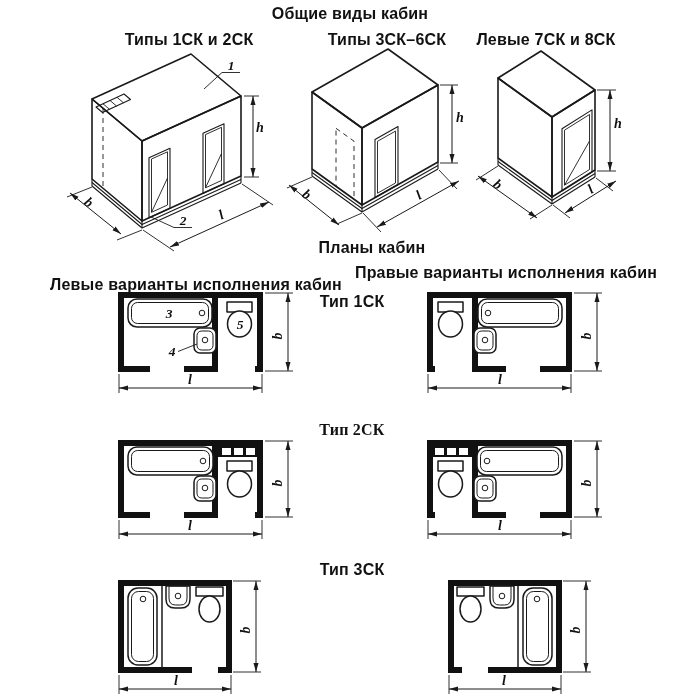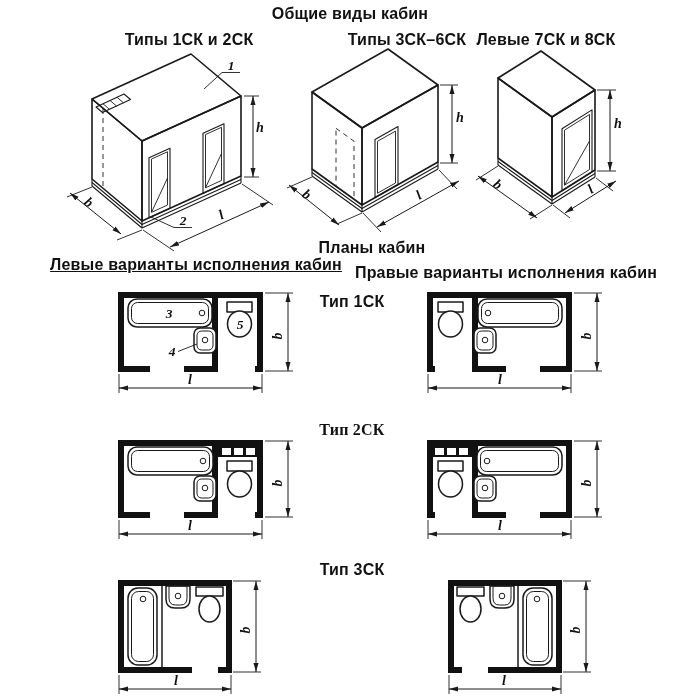--- a/index.html
+++ b/index.html
@@ -22,24 +22,24 @@
   .fx{fill:#fff;stroke:#1a1a1a;stroke-width:1.5;stroke-linejoin:round;}
   .fx2{fill:none;stroke:#1a1a1a;stroke-width:1;stroke-linejoin:round;}
   text.dim{font:italic 600 14px "Liberation Serif",serif;fill:#111;text-anchor:middle;}
   text.co{font:italic 600 13.5px "Liberation Serif",serif;fill:#111;text-anchor:middle;}
 </style>
 </head>
 <body>
 
 <div class="lbl" style="left:350px;top:5px;">Общие виды кабин</div>
 <div class="lbl" style="left:170px;top:31px;margin-left:19px;">Типы 1СК и 2СК</div>
-<div class="lbl" style="left:387px;top:31px;margin-left:20px;">Типы 3СК–6СК</div>
+<div class="lbl" style="left:387px;top:31px;">Типы 3СК–6СК</div>
 <div class="lbl" style="left:546px;top:31px;">Левые 7СК и 8СК</div>
 <div class="lbl" style="left:372px;top:239px;">Планы кабин</div>
-<div class="lbl" style="left:196px;top:256px;text-decoration:underline;">Левые варианты исполнения кабин</div>
+<div class="lbl" style="left:196px;top:276px;">Левые варианты исполнения кабин</div>
 <div class="lbl" style="left:506px;top:264px;">Правые варианты исполнения кабин</div>
 <div class="lbl" style="left:352px;top:293px;">Тип 1СК</div>
 <div class="lbl" style="left:352px;top:421px;font-family:Liberation Serif, serif;">Тип 2СК</div>
 <div class="lbl" style="left:352px;top:561px;">Тип 3СК</div>
 
 <svg class="sheet" width="700" height="700" viewBox="0 0 700 700">
   <defs>
     <marker id="arw" viewBox="0 0 10 10" refX="10" refY="5" markerWidth="9" markerHeight="9" orient="auto-start-reverse" markerUnits="userSpaceOnUse">
       <path d="M0,2.2 L10,5 L0,7.8 Z" fill="#1a1a1a"></path>
     </marker>

